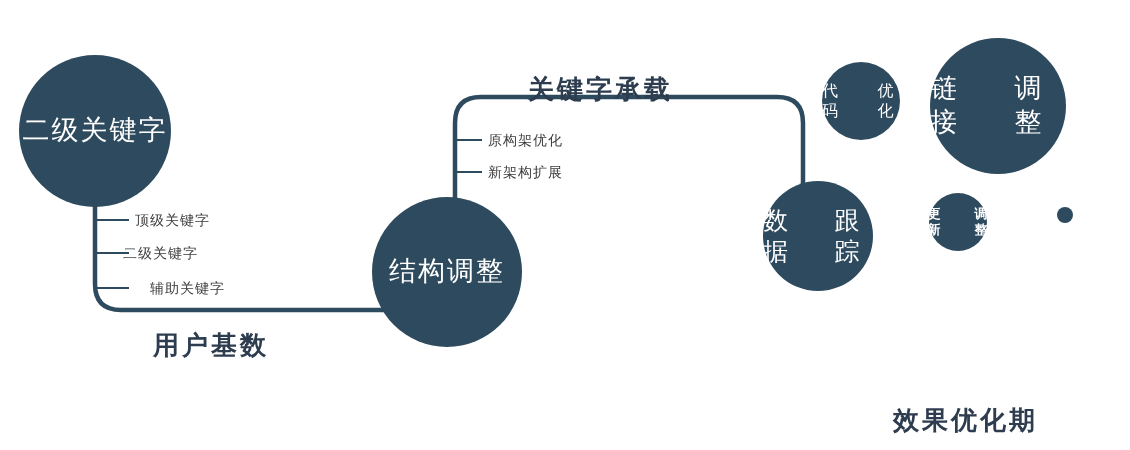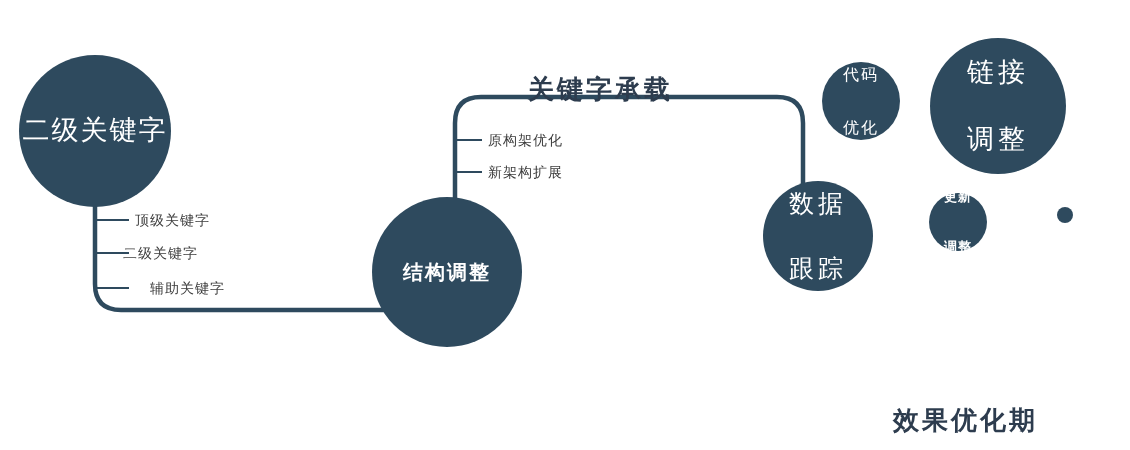--- a/index.html
+++ b/index.html
@@ -12,25 +12,25 @@
   body{
     font-family:"Liberation Sans","DejaVu Sans",sans-serif;
     width:1130px;height:450px;overflow:hidden;
   }
   .canvas{position:relative;width:1130px;height:450px;background:#ffffff;}
   .connectors{position:absolute;left:0;top:0;}
   .connectors .main{fill:none;stroke:var(--accent);stroke-width:4.5;}
   .connectors .tick{stroke:var(--accent);stroke-width:2;}
   .circle{
     position:absolute;border-radius:50%;background:var(--accent);
-    display:flex;flex-direction:column;align-items:center;justify-content:center;
-    color:#ffffff;text-align:center;line-height:1.25;gap:33px;
+    display:flex;flex-direction:row;align-items:center;justify-content:center;
+    color:#ffffff;line-height:1.25;gap:33px;
   }
   .c-traffic{left:19px;top:55px;width:152px;height:152px;font-size:27px;letter-spacing:2px;font-weight:500;}
-  .c-structure{left:372px;top:197px;width:150px;height:150px;font-size:20px;letter-spacing:2px;font-weight:700;}
+  .c-structure{left:372px;top:197px;width:150px;height:150px;font-size:27px;letter-spacing:2px;font-weight:400;}
   .c-data{left:763px;top:181px;width:110px;height:110px;font-size:25px;letter-spacing:4px;font-weight:500;}
   .c-code{left:822px;top:62px;width:78px;height:78px;font-size:16px;letter-spacing:2px;}
   .c-link{left:930px;top:38px;width:136px;height:136px;font-size:27px;letter-spacing:4px;font-weight:500;}
   .c-update{left:929px;top:193px;width:58px;height:58px;font-size:13px;letter-spacing:1px;font-weight:700;}
   .c-report{left:931px;top:253px;width:114px;height:114px;font-size:26px;letter-spacing:4px;font-weight:500;}
   .c-dot{left:1057px;top:207px;width:16px;height:16px;}
   .c-line{display:block;}
   .edge-label{
     position:absolute;color:var(--text-dark);font-weight:600;font-size:26px;letter-spacing:3px;
     white-space:nowrap;
@@ -89,20 +89,21 @@
   </div>
 
   <div class="circle c-update">
     <span class="c-line">更新</span>
     <span class="c-line">调整</span>
   </div>
 
 
   <div class="circle c-dot"></div>
 
+  <div class="edge-label lbl-user-base">用户基数</div>
   <div class="edge-label lbl-keyword-load">关键字承载</div>
 
   <div class="branch-label bl-t0">顶级关键字</div>
   <div class="branch-label bl-t1">二级关键字</div>
   <div class="branch-label bl-t2">辅助关键字</div>
   <div class="branch-label bl-s0">原构架优化</div>
   <div class="branch-label bl-s1">新架构扩展</div>
 
   <div class="caption">效果优化期</div>
 

